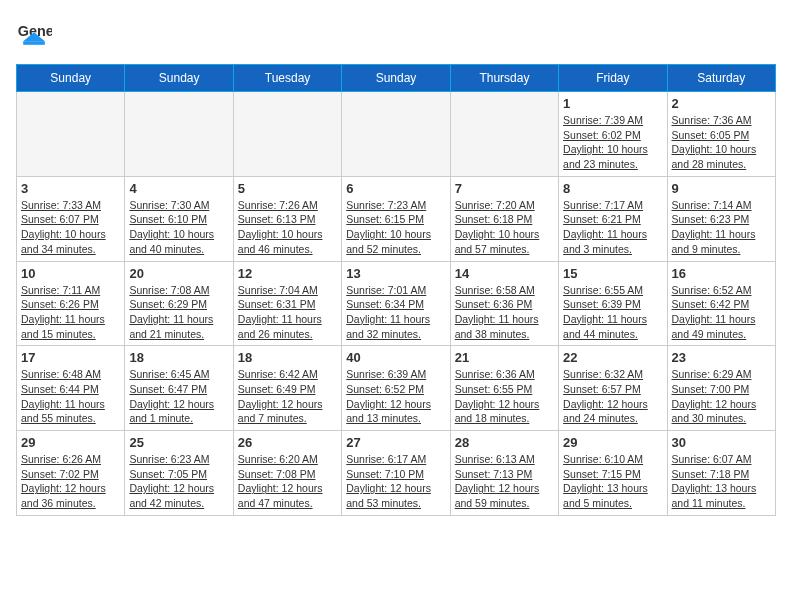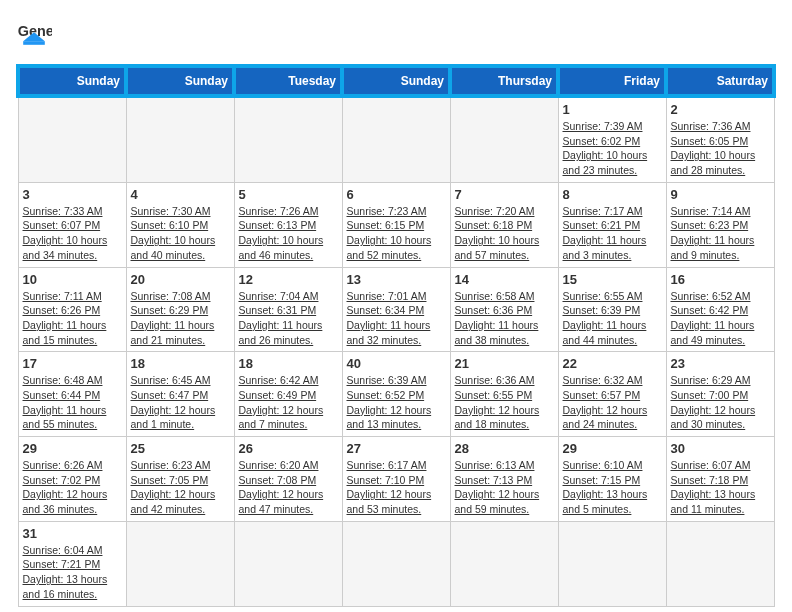--- a/index.html
+++ b/index.html
@@ -49,24 +49,24 @@
     }
     .calendar {
       width: 100%;
       border-collapse: collapse;
       font-size: 11px;
     }
     .calendar th {
       background: #1565C0;
       color: #fff;
       padding: 6px 4px;
-      text-align: right;
+      text-align: center;
       font-size: 12px;
-      font-weight: bold;
-      border: 4px solid #0ea5e9;
+      font-weight: normal;
+      border: 1px solid #0ea5e9;
     }
     .calendar td {
       border: 1px solid #ccc;
       vertical-align: top;
       padding: 4px;
       width: calc(100% / 7);
       min-height: 70px;
       background: #fff;
     }
     .calendar td.empty {
@@ -248,26 +248,14 @@
         </td>
         <td>
           <div class="day-number">29</div>
           <div class="day-info">Sunrise: 6:10 AM<br>Sunset: 7:15 PM<br>Daylight: 13 hours and 5 minutes.</div>
         </td>
         <td>
           <div class="day-number">30</div>
           <div class="day-info">Sunrise: 6:07 AM<br>Sunset: 7:18 PM<br>Daylight: 13 hours and 11 minutes.</div>
         </td>
       </tr>
-      <tr>
-        <td>
-          <div class="day-number">31</div>
-          <div class="day-info">Sunrise: 6:04 AM<br>Sunset: 7:21 PM<br>Daylight: 13 hours and 16 minutes.</div>
-        </td>
-        <td class="empty"></td>
-        <td class="empty"></td>
-        <td class="empty"></td>
-        <td class="empty"></td>
-        <td class="empty"></td>
-        <td class="empty"></td>
-      </tr>
     </tbody>
 </table>
 
 </body></html>

